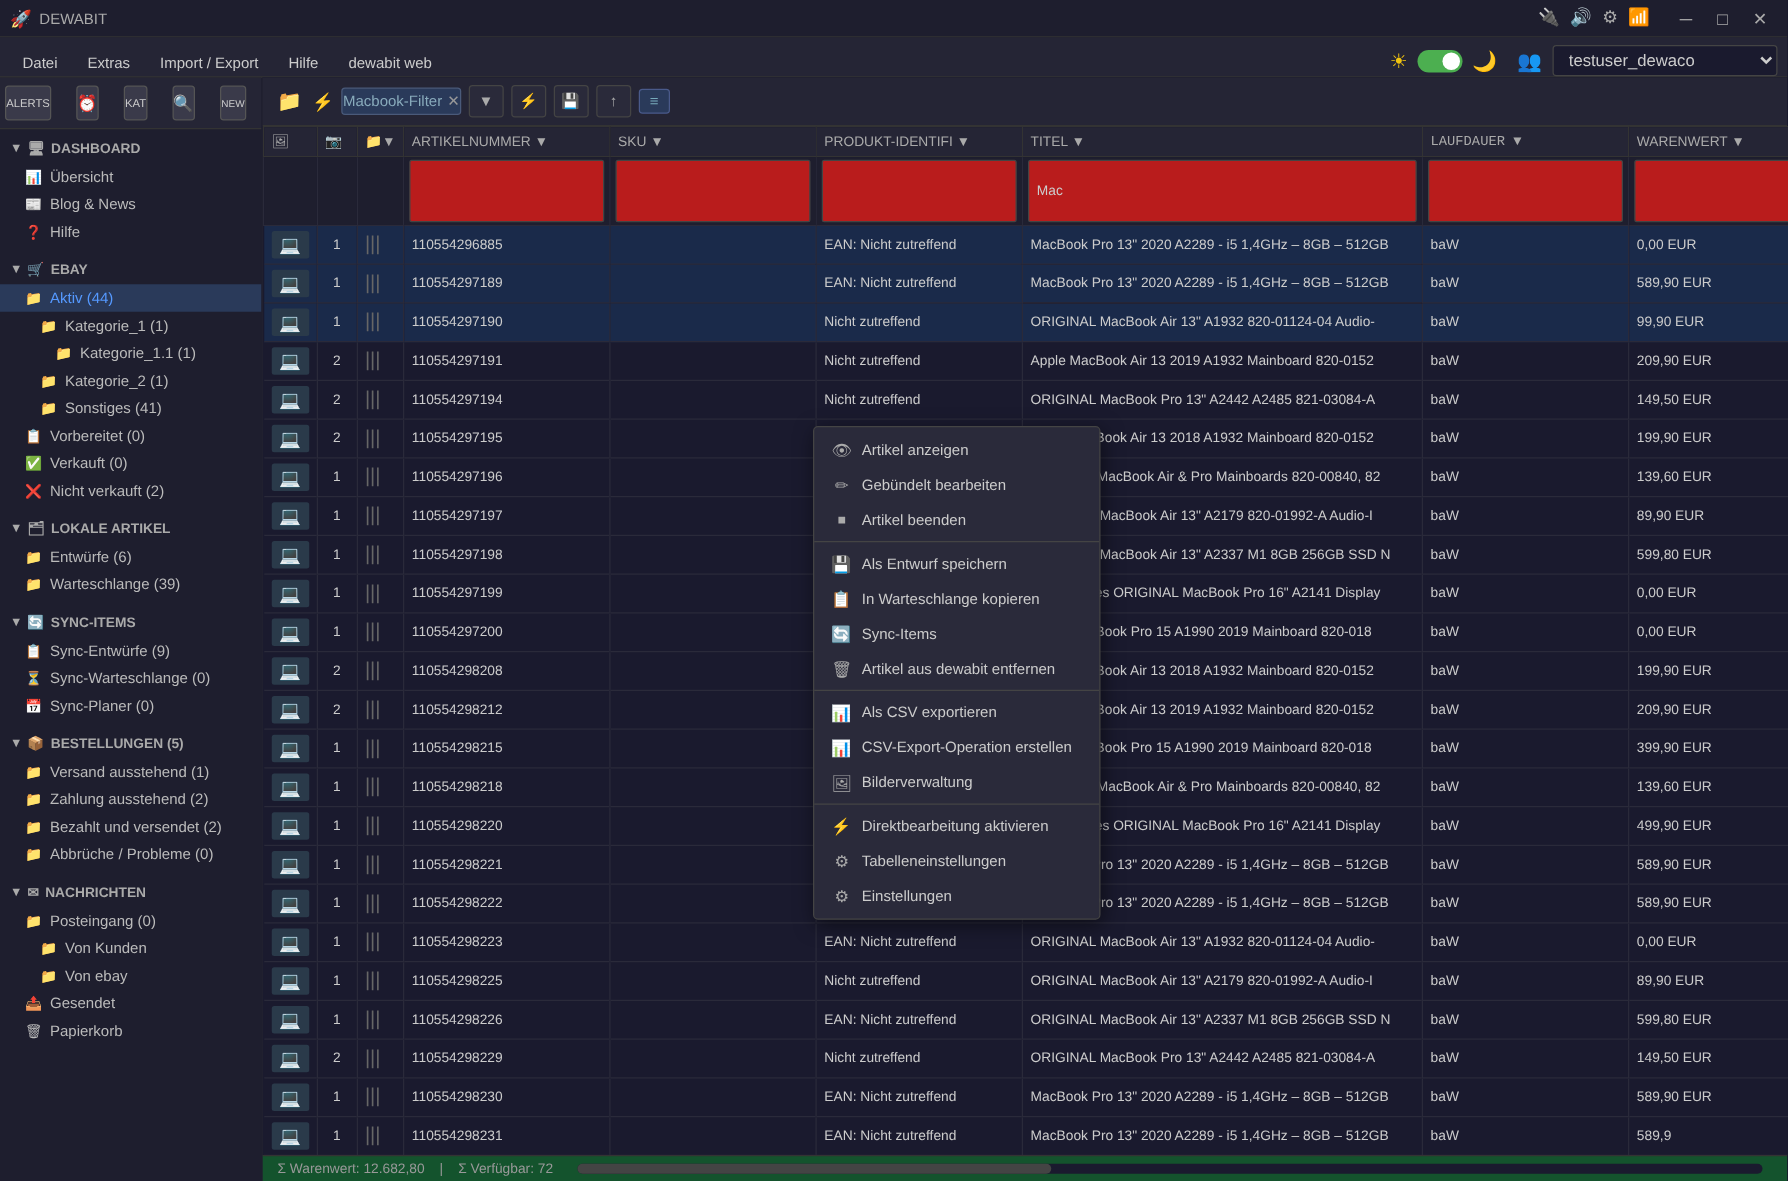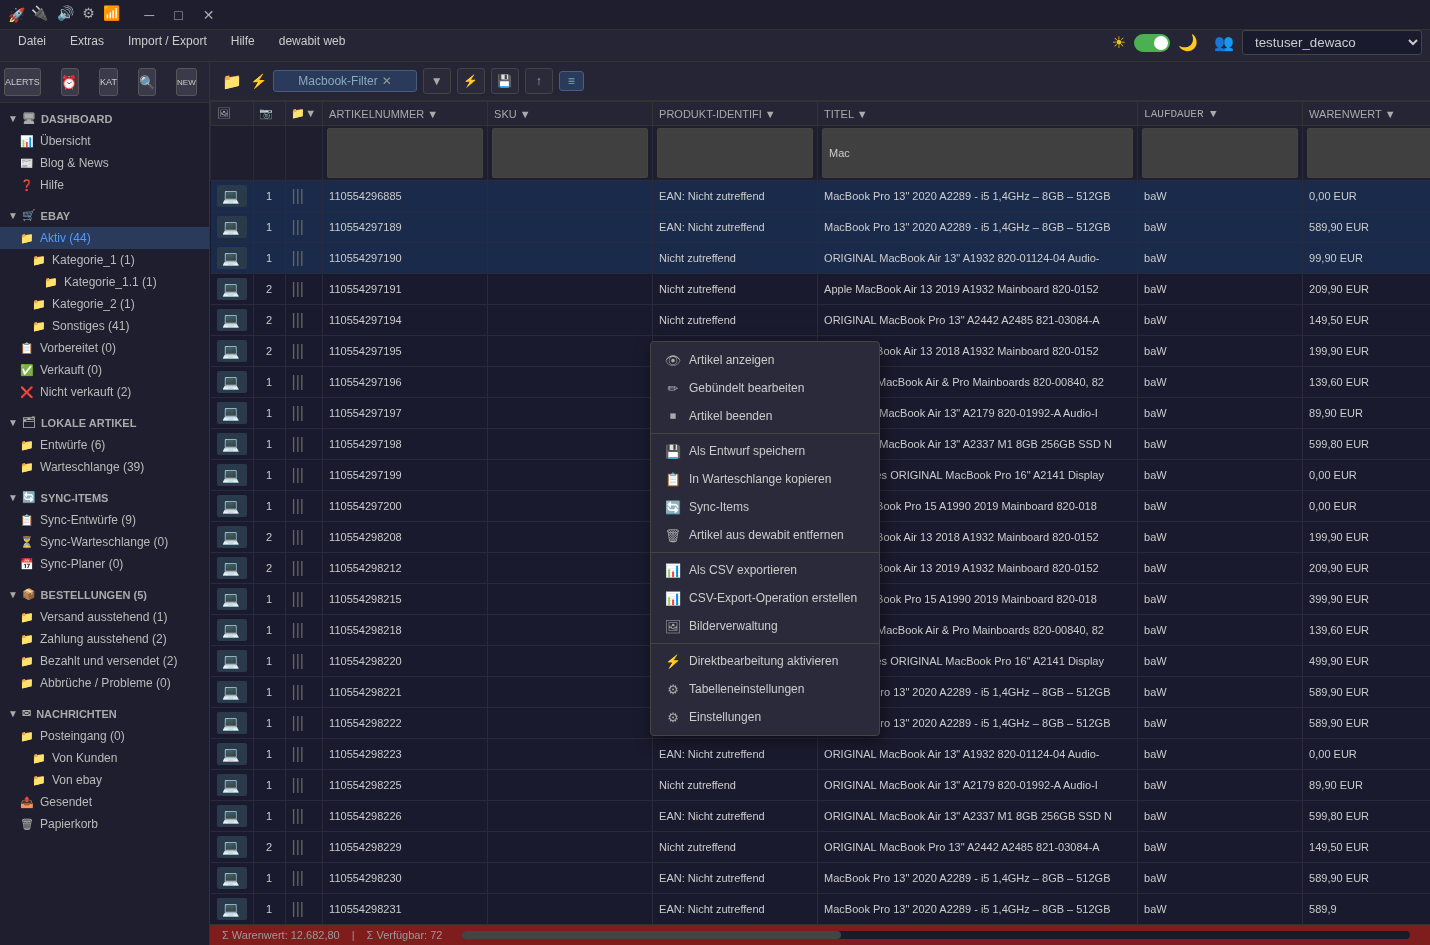--- a/index.html
+++ b/index.html
@@ -6,21 +6,21 @@
     body { background: #1a1a2e; color: #ccc; font-family: 'Segoe UI', Arial, sans-serif; font-size: 12px; overflow: hidden; width: 1430px; height: 945px; }
 
     
     #titlebar { background: #1e1e2e; display: flex; align-items: center; height: 30px; padding: 0 8px; border-bottom: 1px solid #333; }
     #titlebar .app-icon { color: #e74c3c; font-size: 14px; margin-right: 6px; }
     #titlebar .app-title { color: #aaa; font-size: 12px; flex: 1; }
     #titlebar .win-controls { display: flex; gap: 4px; }
     #titlebar .win-btn { background: none; border: none; color: #aaa; cursor: pointer; padding: 2px 8px; font-size: 14px; }
 
     
-    #menubar { background: #252535; display: flex; align-items: flex-start; height: 32px; padding: 0 8px; border-bottom: 1px solid #333; gap: 4px; }
+    #menubar { background: #252535; display: flex; align-items: flex-end; height: 32px; padding: 0 8px; border-bottom: 1px solid #333; gap: 4px; }
     #menubar .menu-item { color: #ccc; padding: 4px 10px; cursor: pointer; border-radius: 3px; }
     #menubar .menu-right { margin-left: auto; display: flex; align-items: center; gap: 8px; }
     #menubar .user-select { background: #1a1a2e; border: 1px solid #444; color: #ccc; padding: 3px 8px; border-radius: 3px; cursor: pointer; width: 180px; }
     .toggle-group { display: flex; align-items: center; gap: 4px; }
     .toggle-switch { width: 36px; height: 18px; background: #4CAF50; border-radius: 9px; position: relative; cursor: pointer; }
     .toggle-switch .knob { width: 14px; height: 14px; background: white; border-radius: 50%; position: absolute; top: 2px; left: 20px; }
 
     
     #main { display: flex; height: calc(945px - 62px); }
 
@@ -43,61 +43,62 @@
     .sidebar-sub { padding-left: 12px; }
 
     
     #content { flex: 1; display: flex; flex-direction: column; background: #1a1a2e; overflow: hidden; }
 
     
     .content-header { background: #252535; border-bottom: 1px solid #333; padding: 6px 12px; display: flex; align-items: center; gap: 8px; }
     .content-header .folder-icon { color: #f39c12; font-size: 16px; }
     .content-header h2 { color: #ddd; font-size: 15px; font-weight: normal; flex: 1; }
     .header-right { display: flex; align-items: center; gap: 6px; }
-    .filter-badge { background: #2a3a5a; border: 1px solid #4a5a7a; border-radius: 3px; padding: 3px 24px; color: #8ab; display: flex; align-items: center; gap: 4px; }
+    .filter-badge { background: #2a3a5a; border: 1px solid #4a5a7a; border-radius: 3px; padding: 3px 0; color: #8ab; display: flex; align-items: center; gap: 4px; }
     .filter-btn { background: #2a2a3a; border: 1px solid #444; border-radius: 3px; color: #aaa; width: 28px; height: 26px; cursor: pointer; display: flex; align-items: center; justify-content: center; }
     .toggle-view { background: #2a3a5a; border: 1px solid #4a5a8a; border-radius: 3px; padding: 2px 8px; color: #7ab; cursor: pointer; }
 
     
     .table-container { flex: 1; overflow: auto; position: relative; }
     .table-container::-webkit-scrollbar { height: 8px; width: 8px; }
     .table-container::-webkit-scrollbar-thumb { background: #444; border-radius: 4px; }
     .table-container::-webkit-scrollbar-track { background: #1a1a2e; }
 
     table { width: max-content; min-width: 100%; border-collapse: collapse; }
     thead { background: #252535; position: sticky; top: 0; z-index: 10; }
     thead th { border: 1px solid #333; padding: 5px 6px; text-align: left; color: #aaa; font-weight: normal; font-size: 11px; white-space: nowrap; cursor: pointer; user-select: none; }
     thead .filter-row td { background: #1e1e2e; border: 1px solid #2a2a3a; padding: 2px 4px; }
-    thead .filter-row input { background: #404040; border: 1px solid #444; color: #ccc; padding: 18px 6px; width: 100%; font-size: 11px; border-radius: 2px; }
+    thead .filter-row input { background: #b91c1c; border: 1px solid #444; color: #ccc; padding: 18px 6px; width: 100%; font-size: 11px; border-radius: 2px; }
 
     tbody tr { border-bottom: 1px solid #2a2a3a; }
     tbody tr.selected { background: #1a2a4a; }
     tbody td { padding: 4px 6px; color: #ccc; font-size: 11px; white-space: nowrap; border-right: 1px solid #2a2a3a; }
 
     .img-cell { width: 36px; }
     .img-thumb { width: 30px; height: 22px; background: #333; border-radius: 2px; display: flex; align-items: center; justify-content: center; color: #666; font-size: 10px; }
     .barcode-icon { font-size: 16px; color: #666; }
     .qty-cell { text-align: center; }
 
     
-    .statusbar { background: #7f1d1d; border-top: 1px solid #333; padding: 4px 12px; display: flex; align-items: center; gap: 12px; font-size: 11px; color: #999; }
+    .statusbar { background: #14532d; border-top: 1px solid #333; padding: 4px 12px; display: flex; align-items: center; gap: 12px; font-size: 11px; color: #999; }
     .statusbar .scrollbar-container { flex: 1; height: 8px; background: #1a1a2e; border-radius: 4px; position: relative; margin: 0 8px; }
     .statusbar .scrollbar-thumb { width: 40%; height: 8px; background: #444; border-radius: 4px; position: absolute; left: 0; }
 
     
     .context-menu { position: absolute; background: #2a2a3a; border: 1px solid #444; border-radius: 4px; padding: 4px 0; z-index: 100; min-width: 230px; box-shadow: 2px 4px 16px rgba(0,0,0,0.5); left: 440px; top: 240px; }
     .ctx-item { display: flex; align-items: center; padding: 6px 14px; color: #ccc; cursor: pointer; gap: 8px; font-size: 12px; }
     .ctx-separator { height: 1px; background: #444; margin: 3px 0; }
     .ctx-icon { width: 16px; height: 16px; display: flex; align-items: center; justify-content: center; font-size: 13px; color: #aaa; }
   </style>
 </head>
 <body>
 
 <div id="titlebar">
   <span class="app-icon">🚀</span>
+  <span class="app-title">DEWABIT</span>
   <div class="win-controls">
 
     <span style="color:#aaa;margin-right:4px;font-size:14px;">🔌</span>
     <span style="color:#aaa;margin-right:4px;font-size:14px;">🔊</span>
     <span style="color:#aaa;margin-right:4px;font-size:14px;">⚙</span>
     <span style="color:#aaa;margin-right:12px;font-size:14px;">📶</span>
     <button class="win-btn">─</button>
     <button class="win-btn">□</button>
     <button class="win-btn close">✕</button>
   </div>

